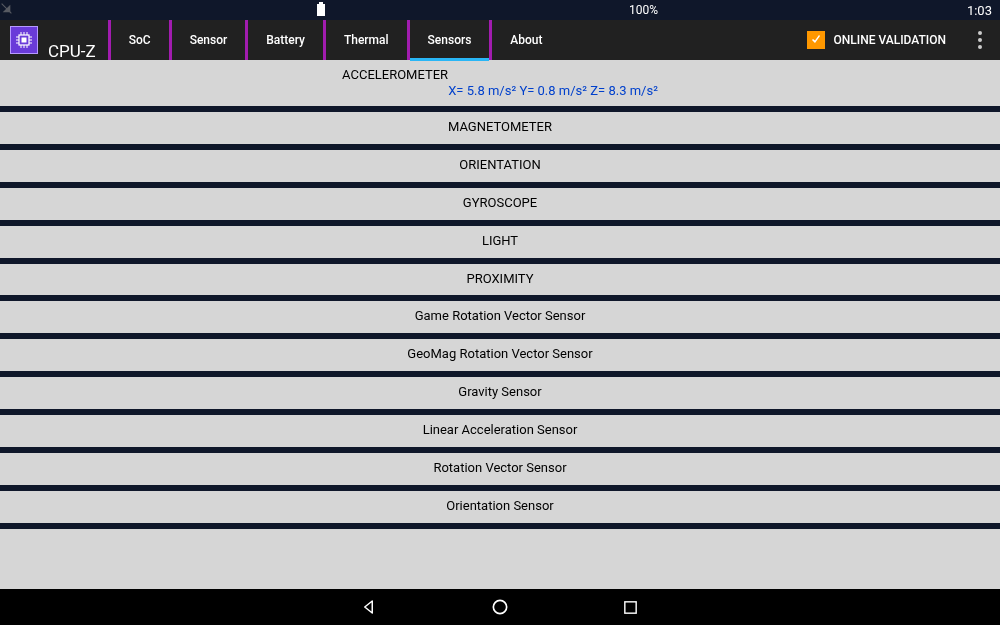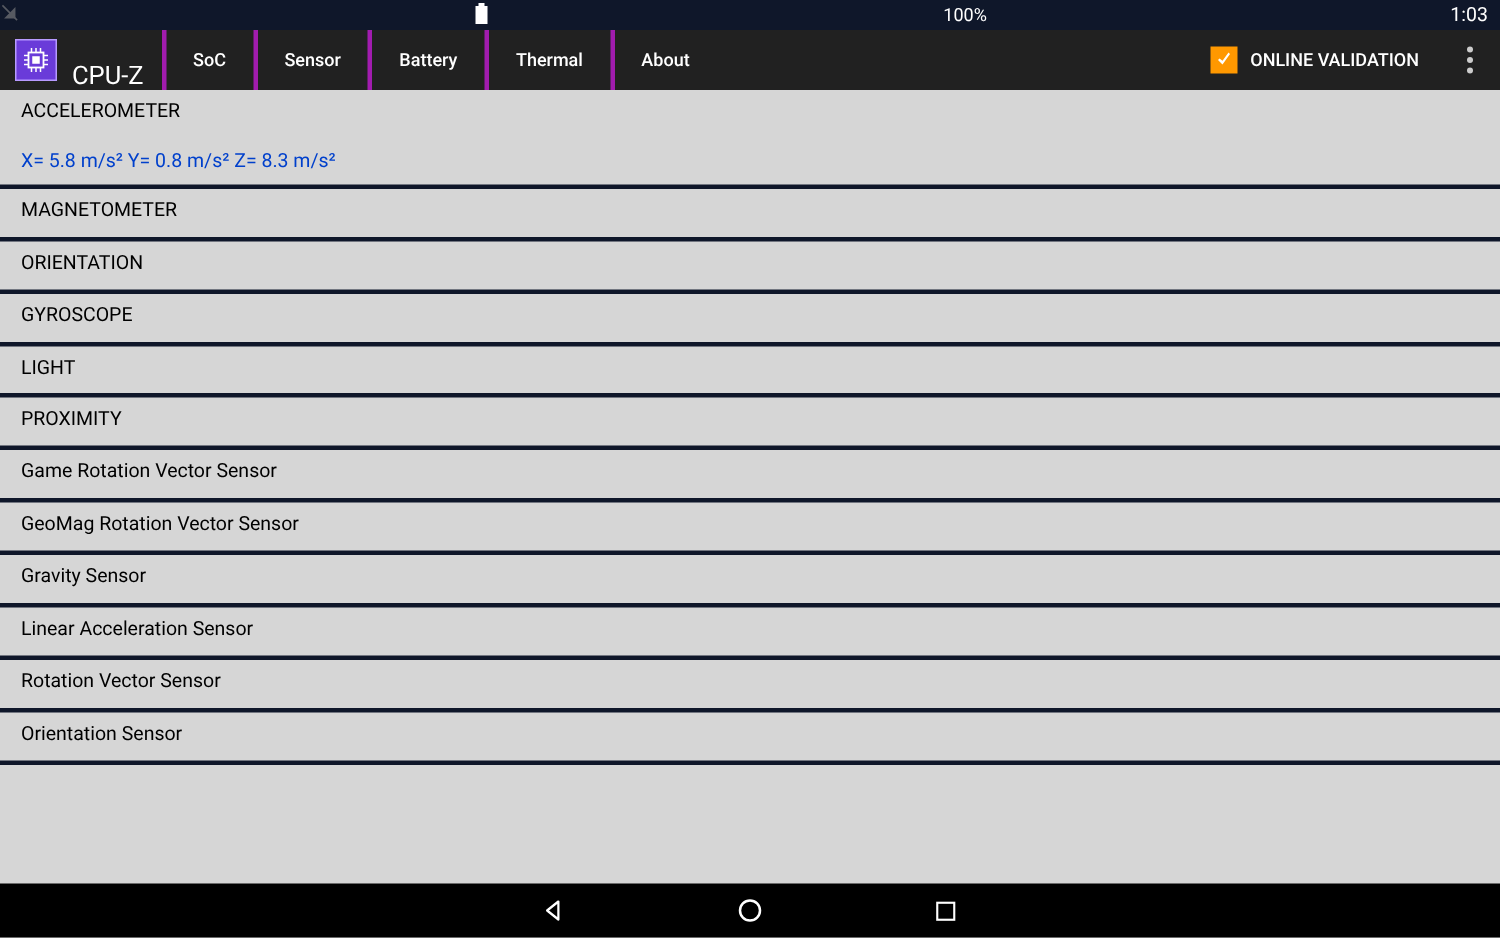--- a/index.html
+++ b/index.html
@@ -87,26 +87,25 @@
   .menu-dots { display: flex; flex-direction: column; gap: 3px; }
   .menu-dots span { width: 4px; height: 4px; background: #ccc; border-radius: 50%; }
   
   .content {
     background: #d6d6d6;
     height: 548px;
     overflow-y: auto;
   }
   .sensor-row {
     padding: 7px 14px 8px;
-    border-bottom: 3px solid #0f172a;
+    border-bottom: 6px solid #0f172a;
     font-size: 13px;
     color: #000;
     min-height: 33px;
     display: flex;
-    flex-direction: column;
     justify-content: center;
   }
   .sensor-row .sensor-name { line-height: 1.3; }
   .sensor-values { color: #0040cc; font-size: 13px; margin-top: 16px; }
   
   .nav-bar {
     position: absolute;
     bottom: 0; left: 0; right: 0;
     height: 36px;
     background: #000;
@@ -165,20 +164,23 @@
       </div>
     <div class="tab">
         <span>Sensor</span>
       </div>
     <div class="tab">
         <span>Battery</span>
       </div>
     <div class="tab">
         <span>Thermal</span>
       </div>
+    <div class="tab active">
+        <span>Sensors</span>
+      </div>
     <div class="tab">
         <span>About</span>
       </div>
   </div>
   <div class="spacer"></div>
   <div class="validation-btn">
     <div class="validation-icon">
       <svg width="12" height="12" viewBox="0 0 12 12">
           <path fill="#fff" d="M2 6l3 3 5-7-1-1-4 5.5L3 5z"></path>
         </svg>

